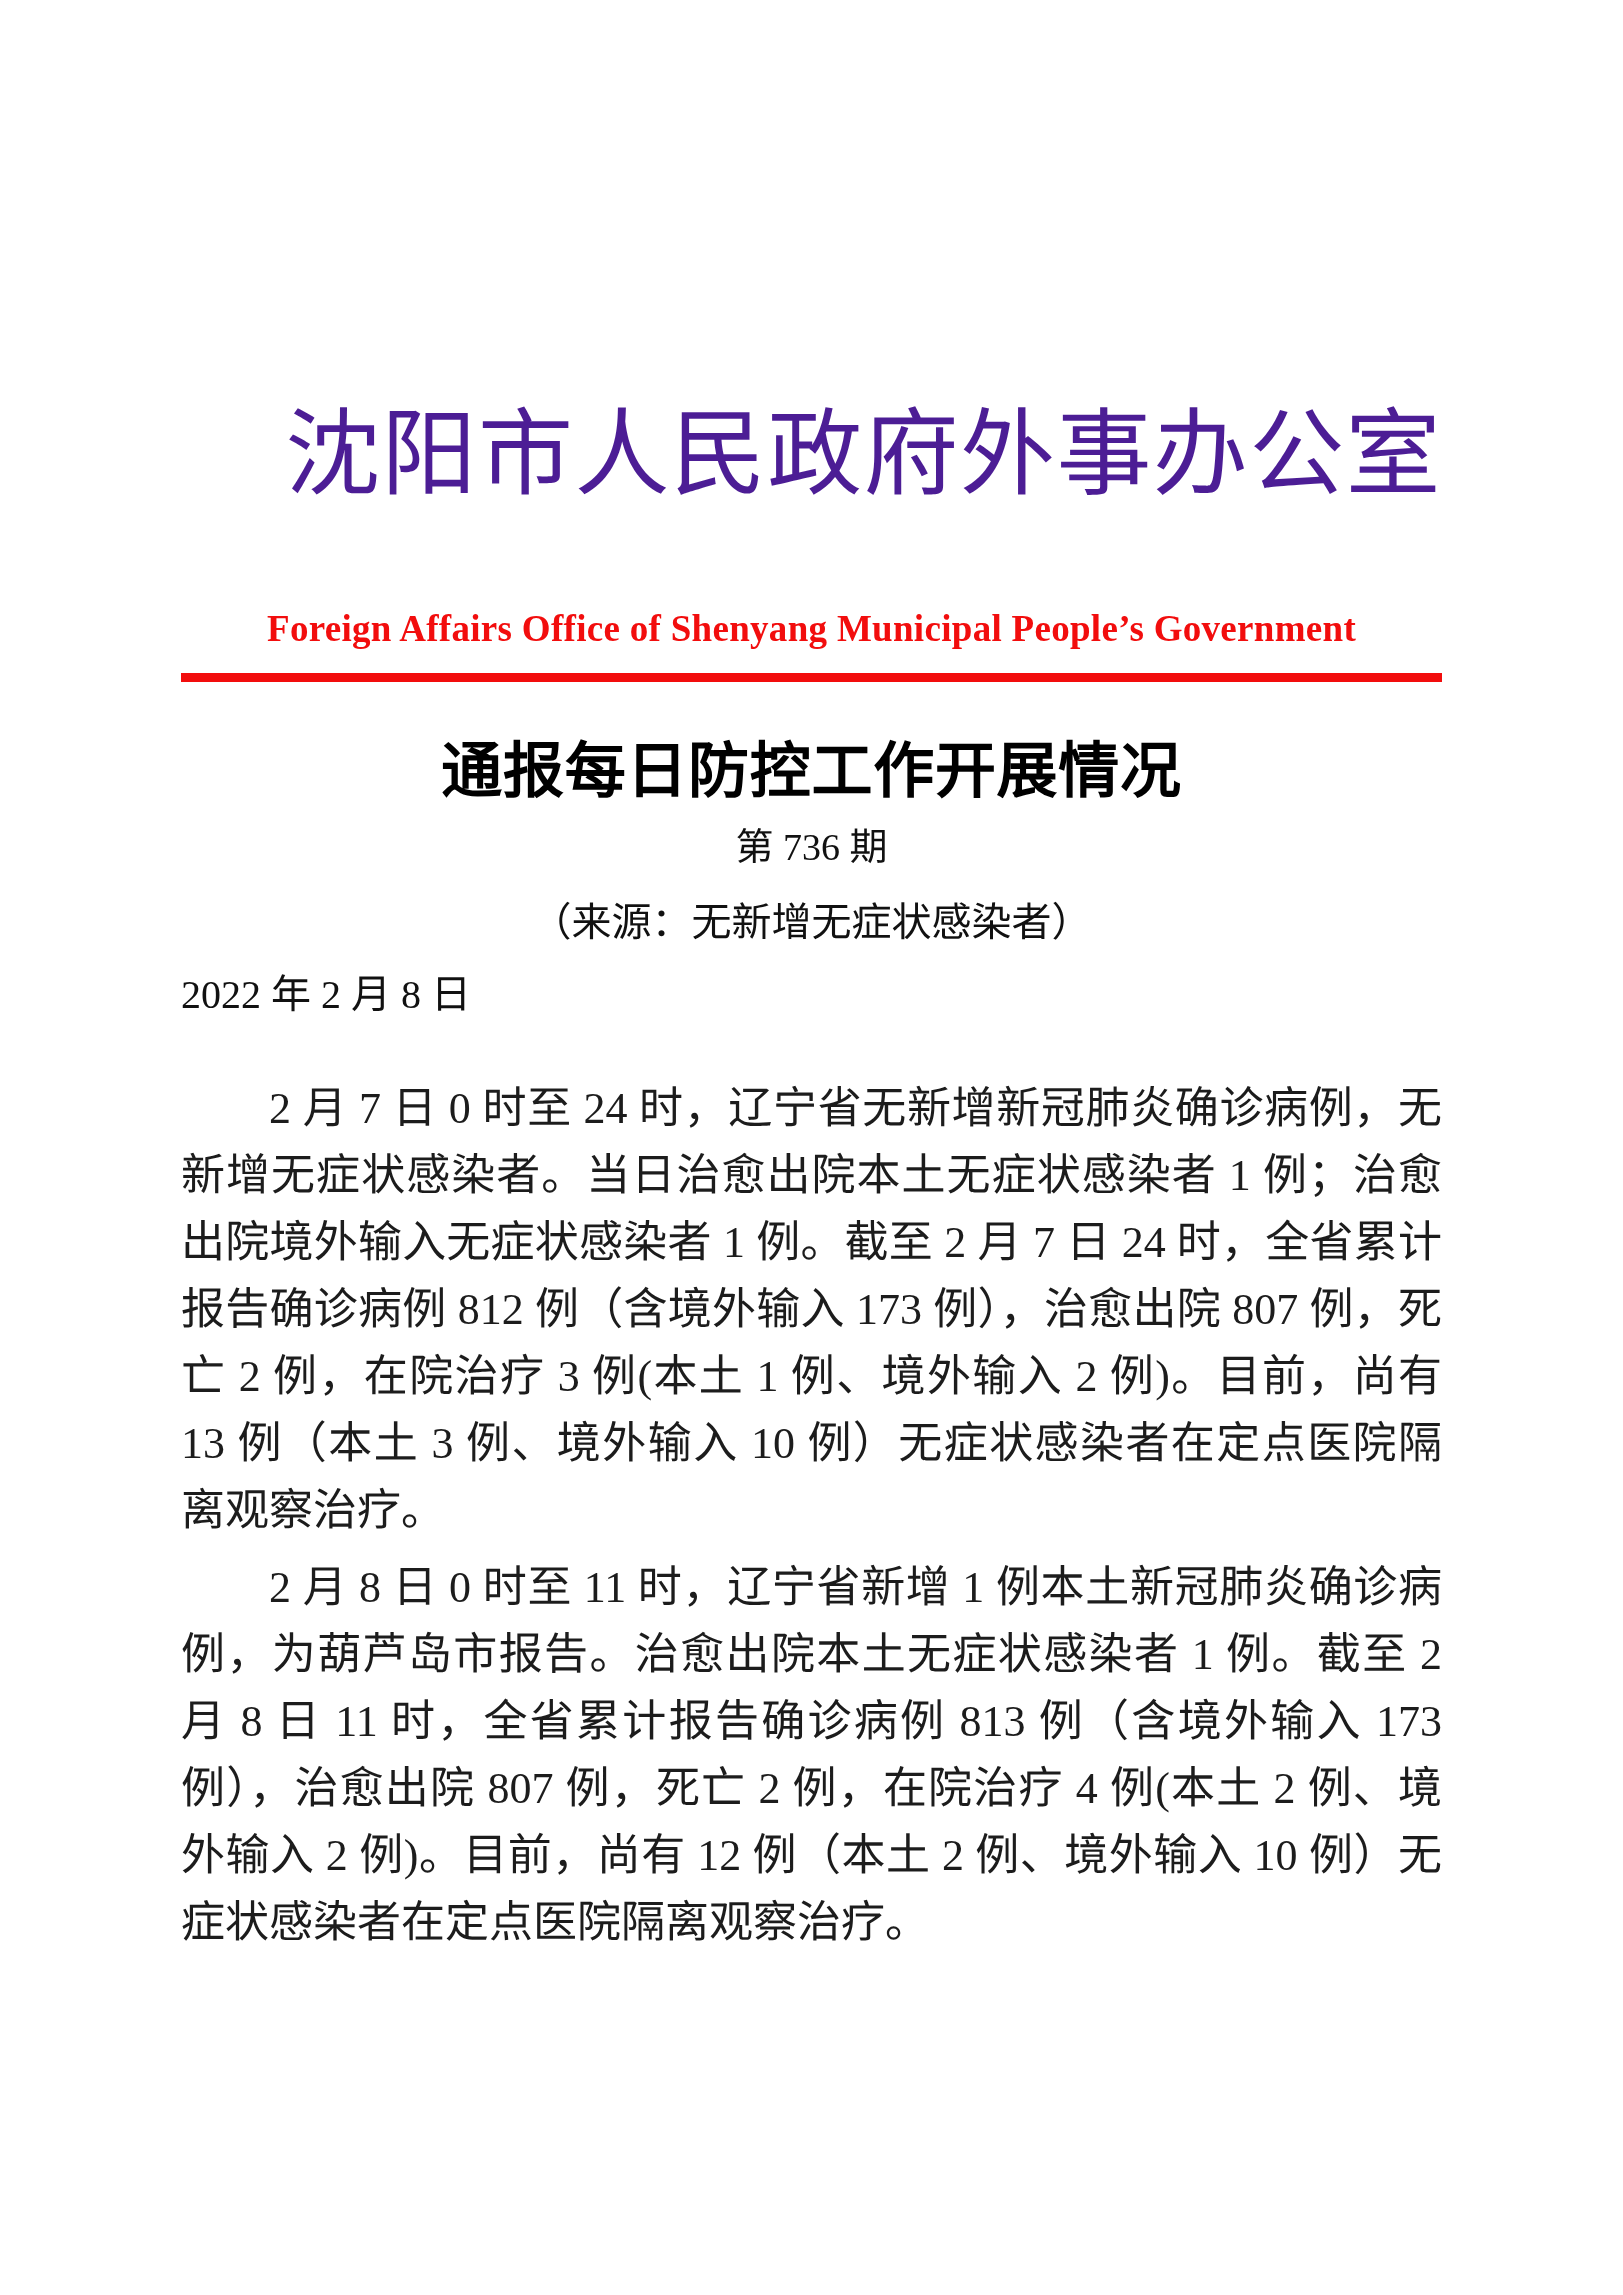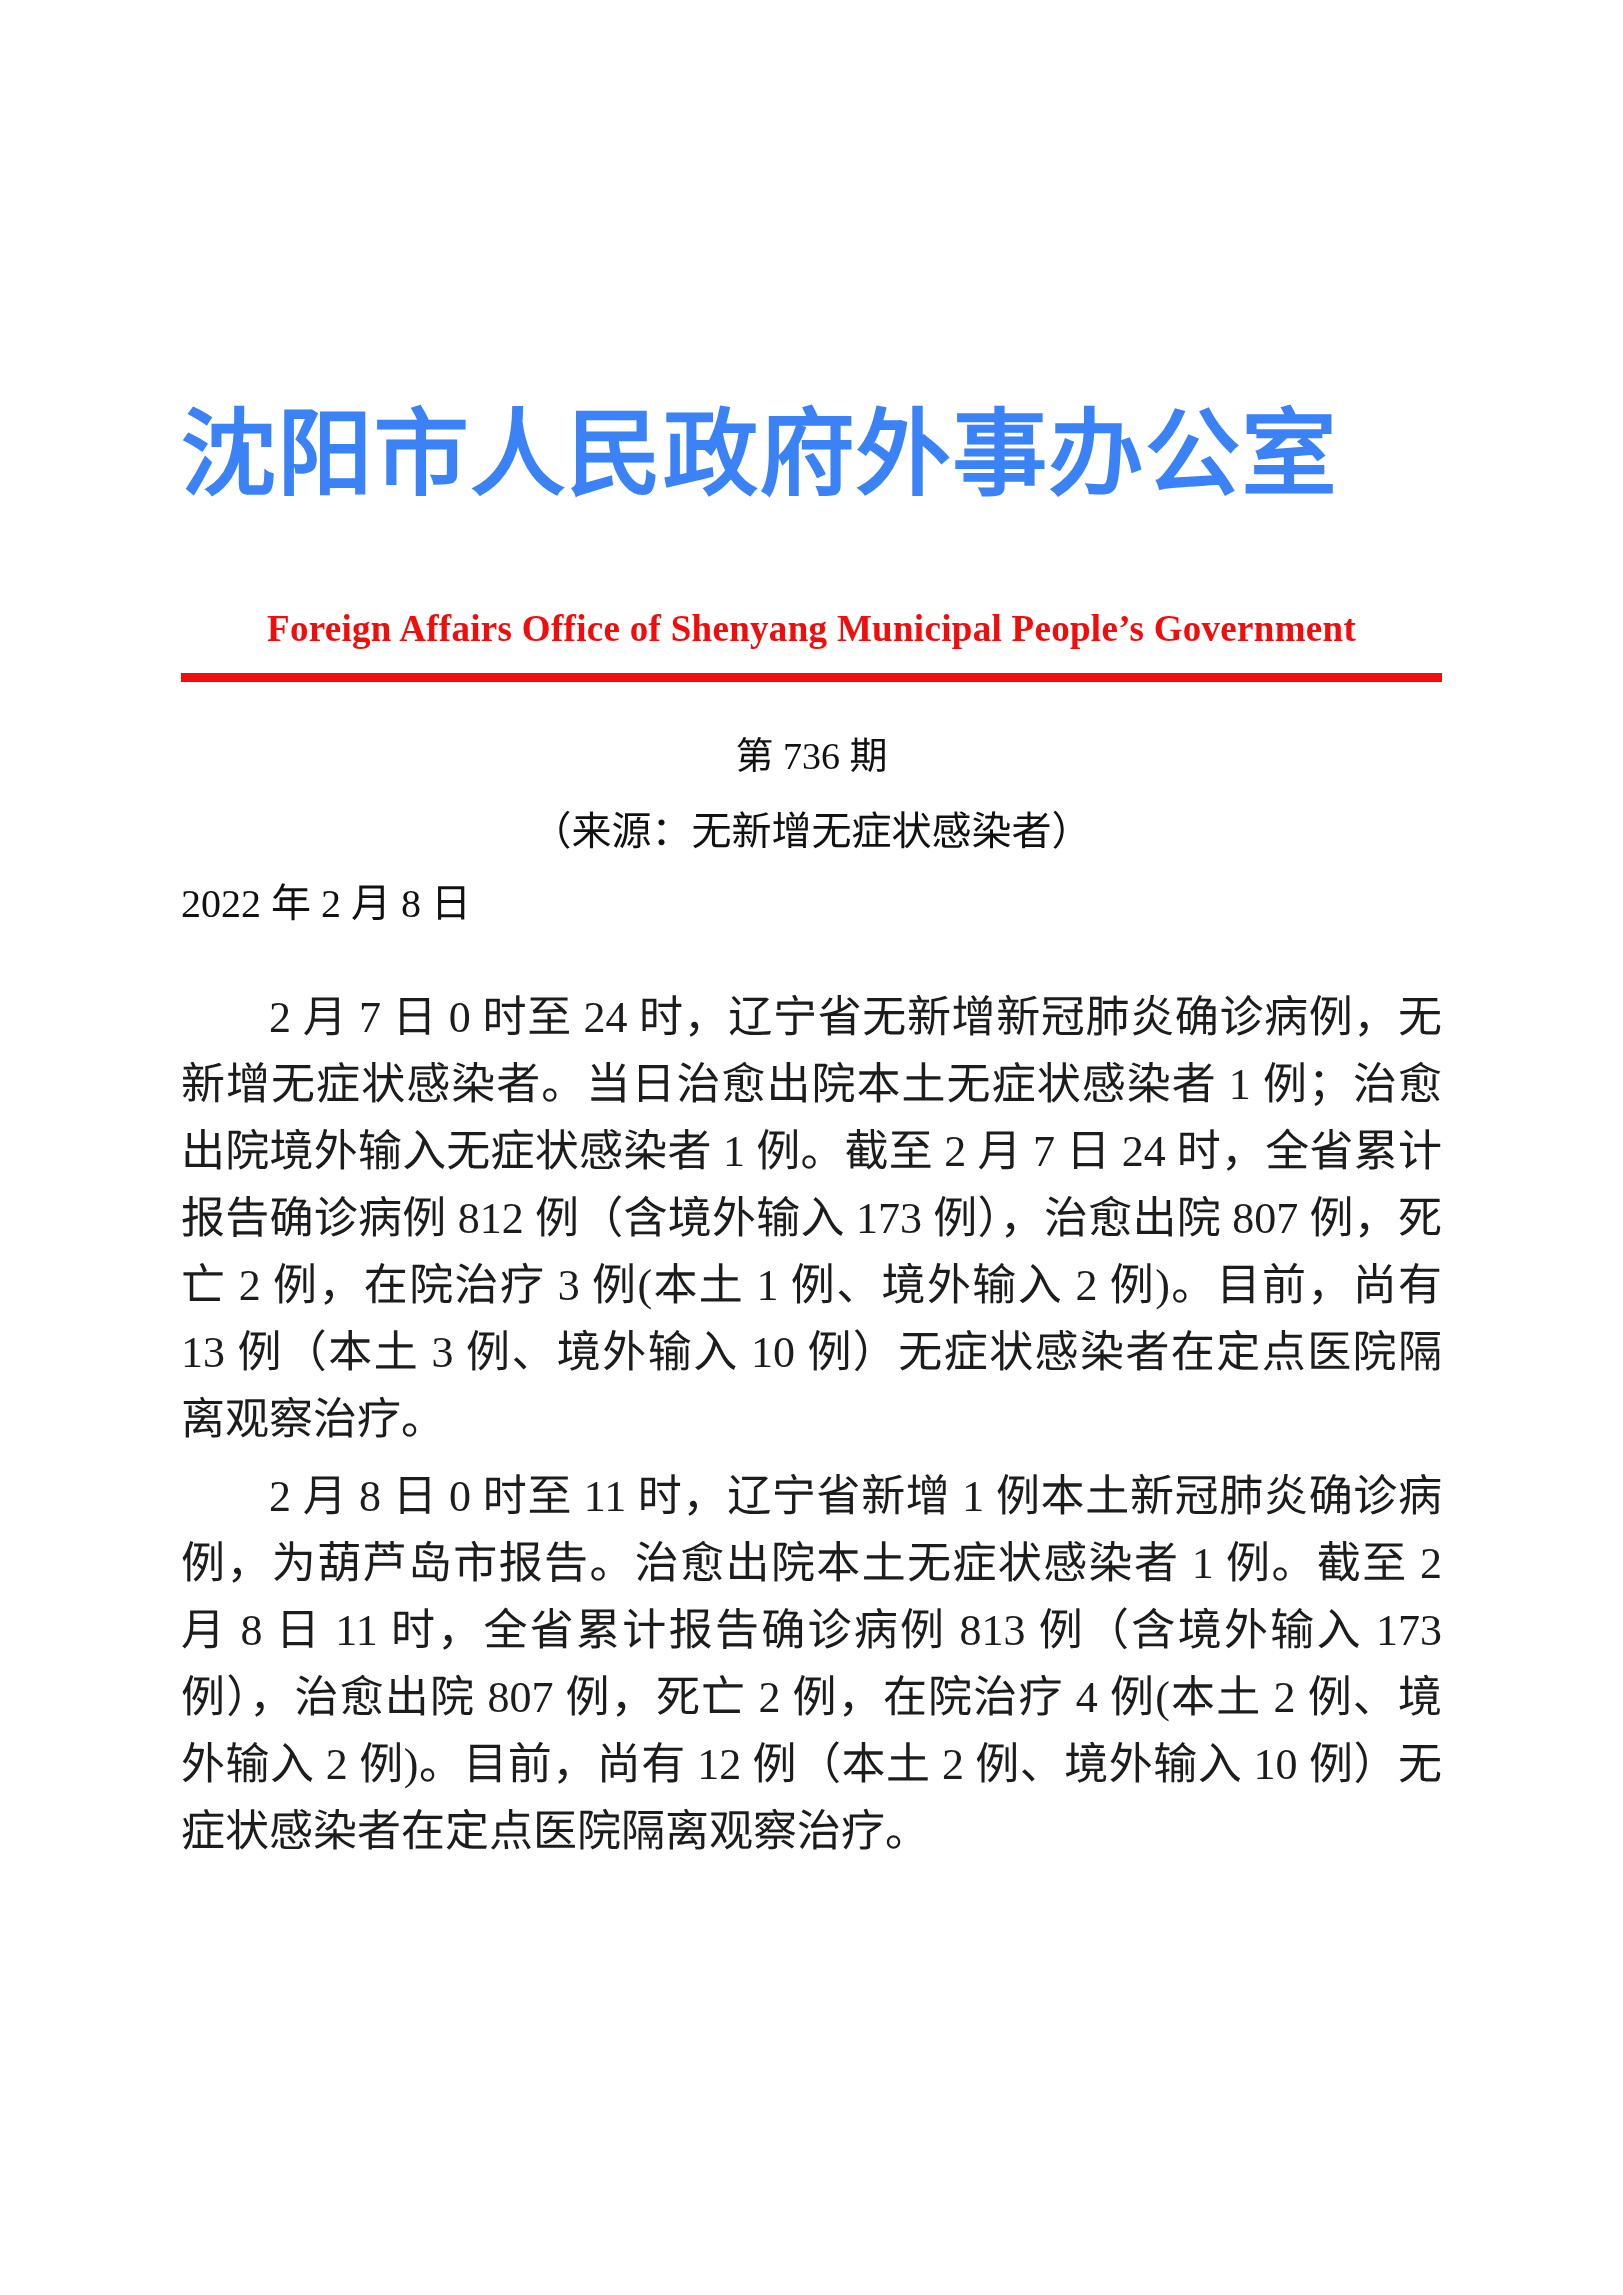--- a/index.html
+++ b/index.html
@@ -22,23 +22,23 @@
   }
   .content {
     width: 1261px;
     margin: 0 auto;
   }
   
   .letterhead-title {
     margin-top: 399px;
     font-size: 95px;
     line-height: 112px;
-    font-weight: bold;
-    text-align: left;
-    color: #3b82f6;
+    font-weight: normal;
+    text-align: right;
+    color: #4c1d95;
     letter-spacing: 1.4px;
     white-space: nowrap;
   }
   .letterhead-subtitle {
     margin-top: 95px;
     font-size: 37px;
     line-height: 45px;
     font-weight: bold;
     text-align: center;
     color: #f20d0d;
@@ -104,20 +104,21 @@
 <div class="page">
   <div class="content">
 
     <div class="letterhead-title">沈阳市人民政府外事办公室</div>
 
     <div class="letterhead-subtitle">Foreign Affairs Office of Shenyang Municipal People’s Government</div>
 
     <div class="letterhead-rule"></div>
 
     <div class="doc-title">
+      <div>通报每日防控工作开展情况</div>
     </div>
 
     <div class="doc-issue">第 736 期</div>
 
     <div class="doc-source">（来源：无新增无症状感染者）</div>
 
     <div class="doc-date">2022 年 2 月 8 日</div>
 
     <div class="doc-body">
       <p>2 月 7 日 0 时至 24 时，辽宁省无新增新冠肺炎确诊病例，无新增无症状感染者。当日治愈出院本土无症状感染者 1 例；治愈出院境外输入无症状感染者 1 例。截至 2 月 7 日 24 时，全省累计报告确诊病例 812 例（含境外输入 173 例），治愈出院 807 例，死亡 2 例，在院治疗 3 例(本土 1 例、境外输入 2 例)。目前，尚有 13 例（本土 3 例、境外输入 10 例）无症状感染者在定点医院隔离观察治疗。</p>

